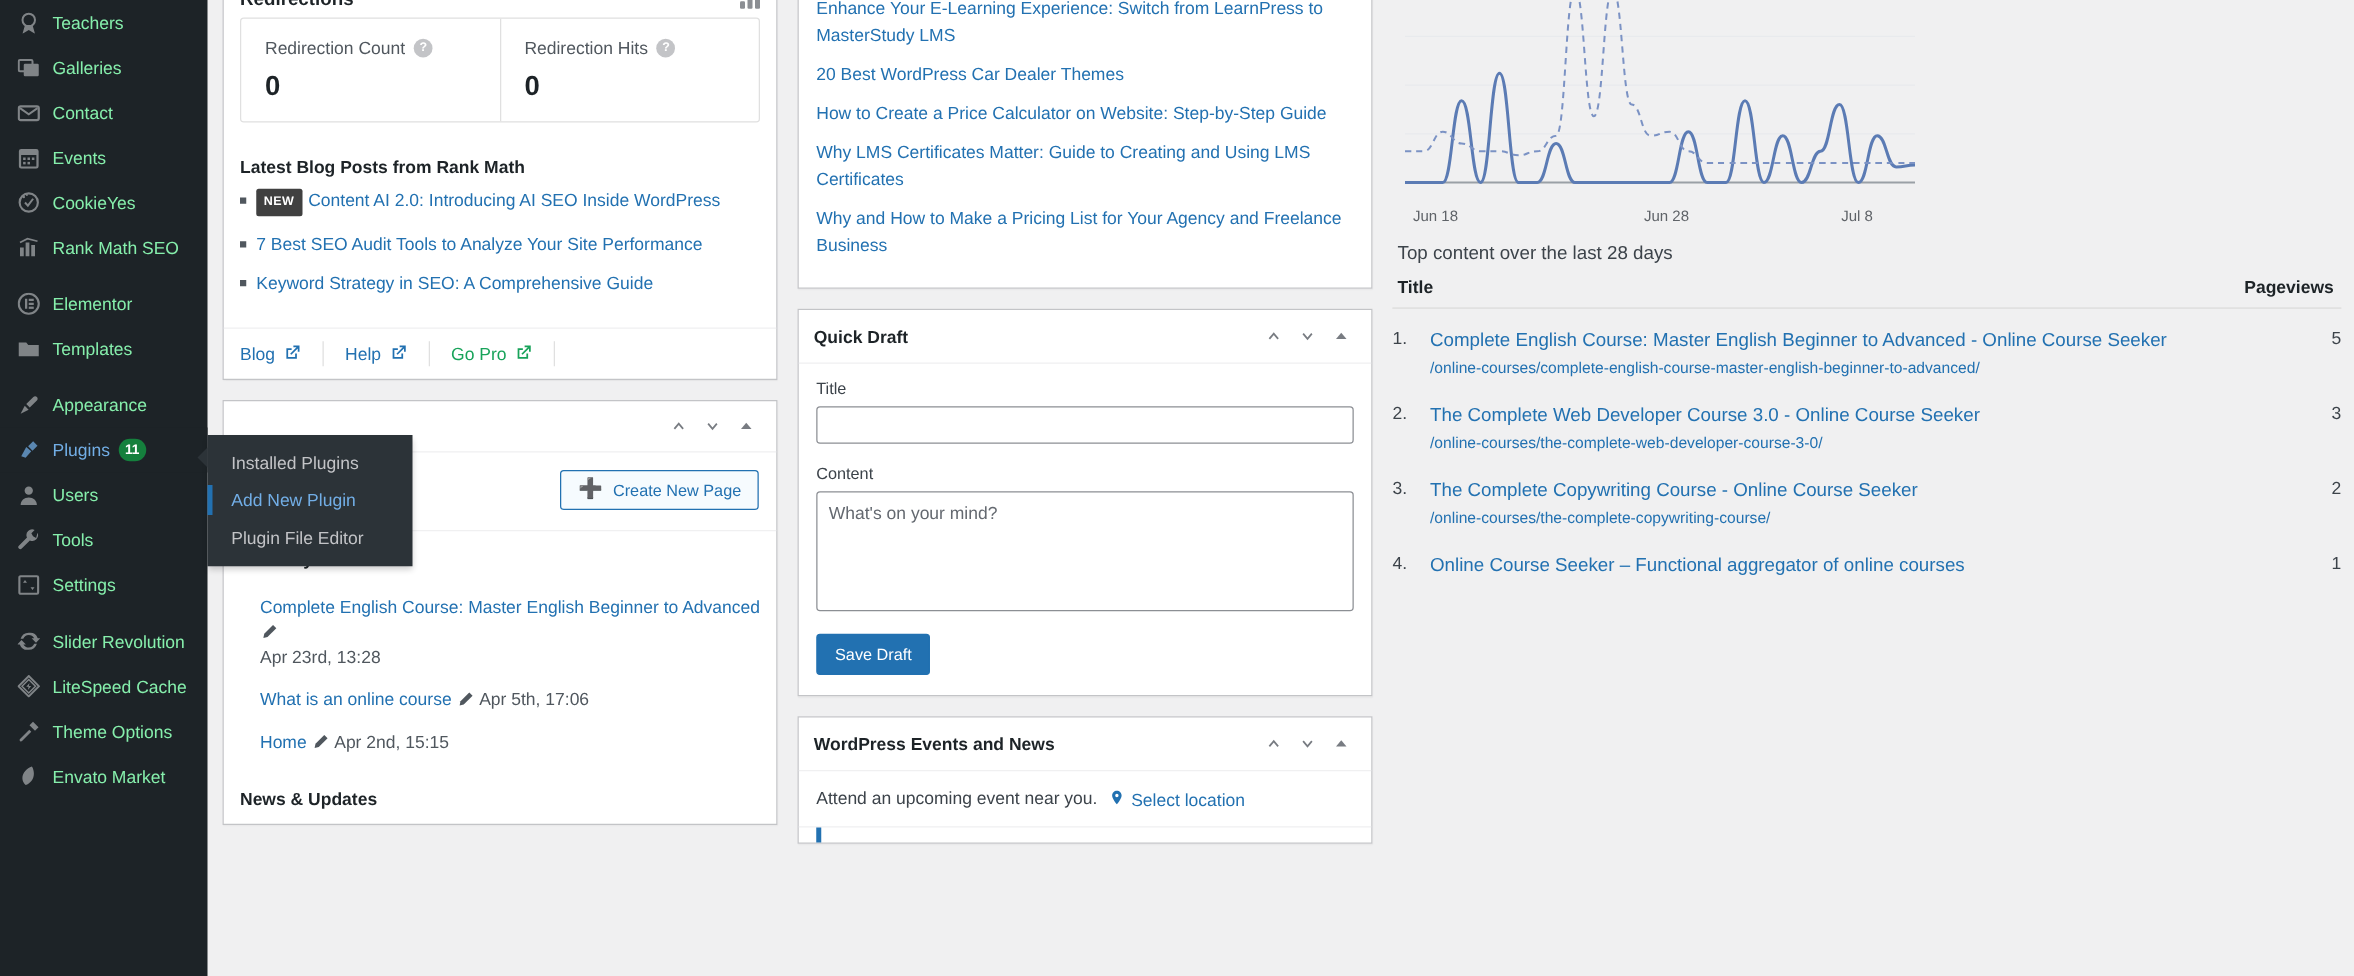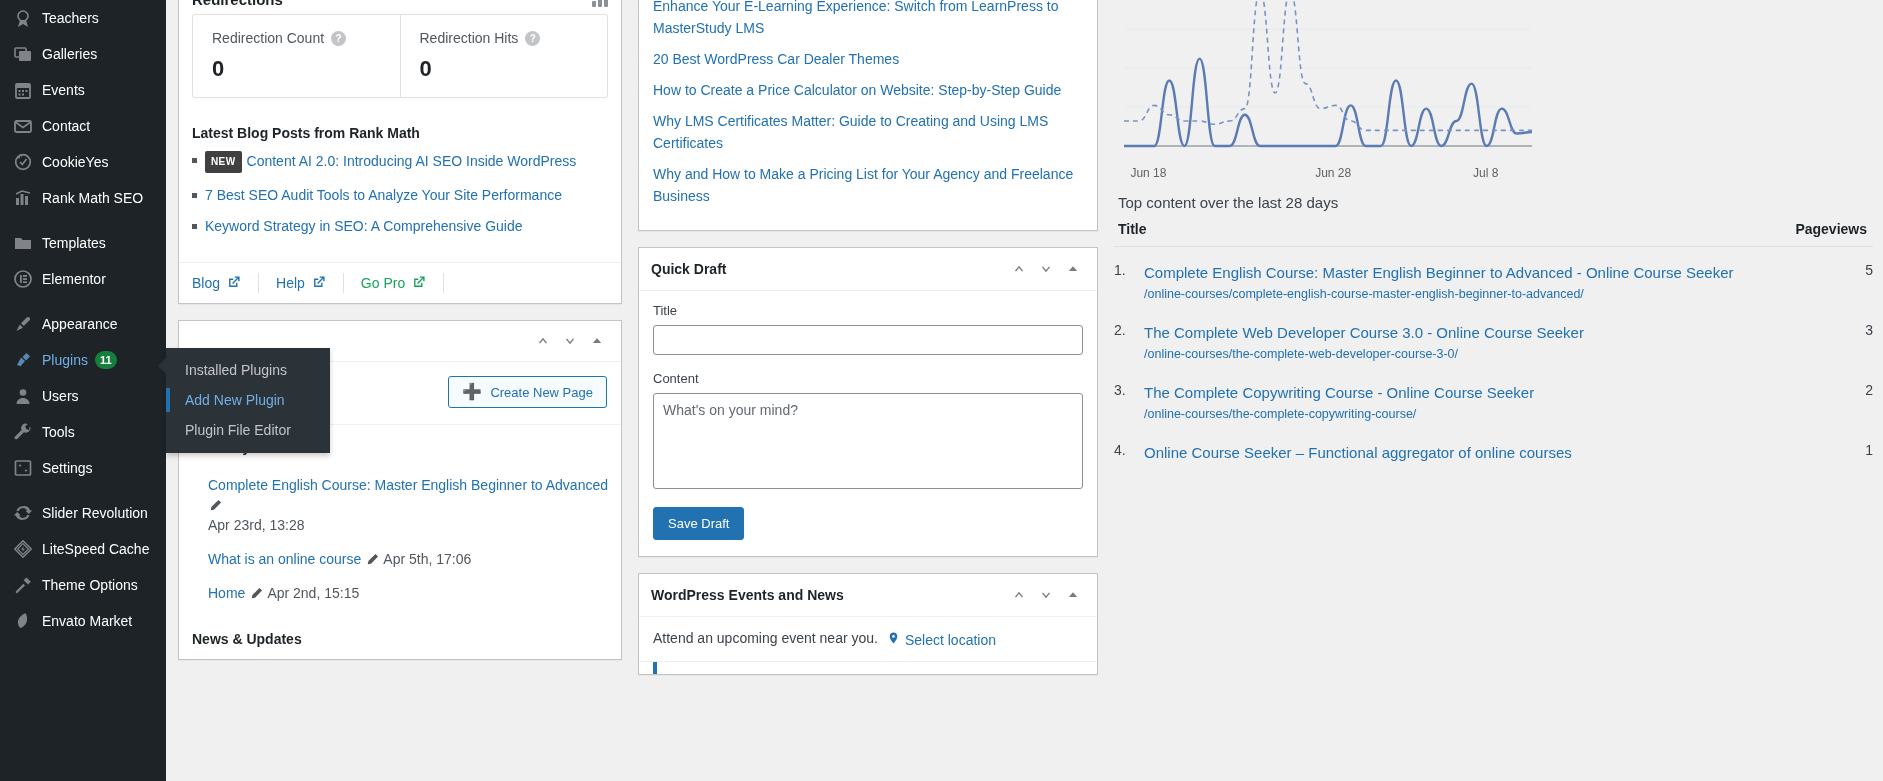--- a/index.html
+++ b/index.html
@@ -15,21 +15,21 @@
 
   
   #sidebar {
     width: 166px; min-width: 166px; height: 781px;
     background: #1d2327; color: #c3c4c7;
     position: relative; z-index: 5;
   }
   .menu-item {
     display: flex; align-items: center;
     height: 36px; padding: 0 0 0 13px;
-    font-size: 14px; color: #ffffff; line-height: 36px;
+    font-size: 14px; color: #86efac; line-height: 36px;
     position: relative; white-space: nowrap;
   }
   .menu-item .mi-icon {
     width: 20px; height: 20px; min-width: 20px;
     margin-right: 9px; display: inline-flex;
     align-items: center; justify-content: center;
     opacity: .72;
   }
   .menu-item .mi-icon svg { width: 18px; height: 18px; fill: #a7aaad; }
   .menu-item.active-open { color: #72aee6; background: #1d2327; }
@@ -248,82 +248,82 @@
             <svg viewBox="0 0 18 18">
               <rect x="1" y="3" width="11" height="9" rx="1" fill="none" stroke="#a7aaad" stroke-width="1.6"></rect>
               <rect x="5" y="6" width="12" height="10" rx="1"></rect>
             </svg>
           </span>
           <span>Galleries</span>
         </div>
         <div class="menu-item">
           <span class="mi-icon">
             <svg viewBox="0 0 18 18">
+              <rect x="1" y="4" width="16" height="11" rx="1.5" fill="none" stroke="#a7aaad" stroke-width="1.8"></rect>
+              <path d="M2 5.5l7 5 7-5" fill="none" stroke="#a7aaad" stroke-width="1.6"></path>
+            </svg>
+          </span>
+          <span>Contact</span>
+        </div>
+        <div class="menu-item">
+          <span class="mi-icon">
+            <svg viewBox="0 0 18 18">
               <rect x="2" y="3" width="14" height="14" rx="1" fill="none" stroke="#a7aaad" stroke-width="1.8"></rect>
               <rect x="2" y="3" width="14" height="4"></rect>
               <rect x="4.5" y="9" width="2" height="2"></rect>
               <rect x="8" y="9" width="2" height="2"></rect>
               <rect x="11.5" y="9" width="2" height="2"></rect>
               <rect x="4.5" y="12.5" width="2" height="2"></rect>
               <rect x="8" y="12.5" width="2" height="2"></rect>
             </svg>
           </span>
           <span>Events</span>
         </div>
         <div class="menu-item">
           <span class="mi-icon">
             <svg viewBox="0 0 18 18">
-              <rect x="1" y="4" width="16" height="11" rx="1.5" fill="none" stroke="#a7aaad" stroke-width="1.8"></rect>
-              <path d="M2 5.5l7 5 7-5" fill="none" stroke="#a7aaad" stroke-width="1.6"></path>
-            </svg>
-          </span>
-          <span>Contact</span>
-        </div>
-        <div class="menu-item">
-          <span class="mi-icon">
-            <svg viewBox="0 0 18 18">
               <circle cx="9" cy="9" r="7.3" fill="none" stroke="#a7aaad" stroke-width="1.7"></circle>
               <path d="M6 9l2.3 2.5L12.5 6" fill="none" stroke="#a7aaad" stroke-width="1.6"></path>
               <circle cx="5" cy="4.5" r="1"></circle>
               <circle cx="7.5" cy="3" r=".8"></circle>
             </svg>
           </span>
           <span>CookieYes</span>
         </div>
         <div class="menu-item">
           <span class="mi-icon">
             <svg viewBox="0 0 18 18">
               <rect x="2" y="9" width="3" height="7"></rect>
               <rect x="6.5" y="5" width="3" height="11"></rect>
               <rect x="11" y="7" width="3" height="9"></rect>
               <path d="M2 5l6-3 8 2" fill="none" stroke="#a7aaad" stroke-width="1.4"></path>
             </svg>
           </span>
           <span>Rank Math SEO</span>
         </div>
         <div class="menu-sep"></div>
-        <div class="menu-item">
-          <span class="mi-icon">
-            <svg viewBox="0 0 18 18">
-              <path d="M1 4h6l1.6 2H17v9H1z"></path>
-            </svg>
-          </span>
-          <span>Templates</span>
-        </div>
         <div class="menu-item">
           <span class="mi-icon">
             <svg viewBox="0 0 18 18">
               <circle cx="9" cy="9" r="8" fill="none" stroke="#a7aaad" stroke-width="1.7"></circle>
               <rect x="6" y="5" width="1.8" height="8"></rect>
               <rect x="9" y="5" width="4" height="1.8"></rect>
               <rect x="9" y="8.2" width="4" height="1.8"></rect>
               <rect x="9" y="11.3" width="4" height="1.8"></rect>
             </svg>
           </span>
           <span>Elementor</span>
+        </div>
+        <div class="menu-item">
+          <span class="mi-icon">
+            <svg viewBox="0 0 18 18">
+              <path d="M1 4h6l1.6 2H17v9H1z"></path>
+            </svg>
+          </span>
+          <span>Templates</span>
         </div>
         <div class="menu-sep"></div>
         <div class="menu-item">
           <span class="mi-icon">
             <svg viewBox="0 0 18 18">
               <path d="M15.5 2.5c-.8-.8-2-.8-2.8 0L7 8.2l2.8 2.8 5.7-5.7c.8-.8.8-2 0-2.8z"></path>
               <path d="M5.8 9.6L2.5 16l6.4-3.3z"></path>
             </svg>
           </span>
           <span>Appearance</span>

